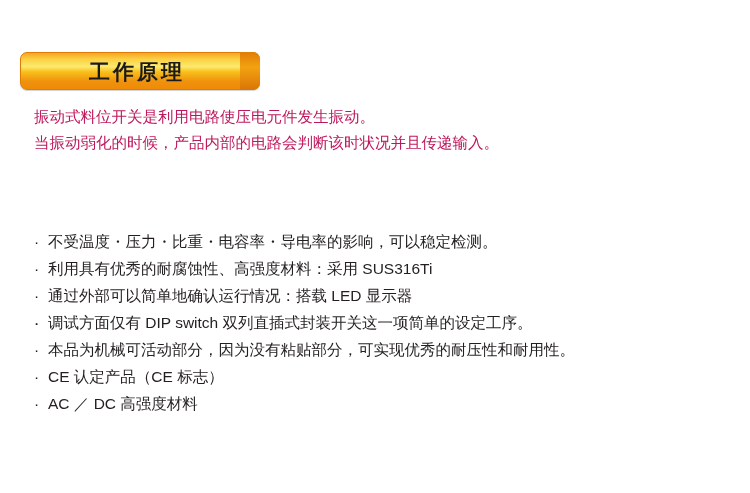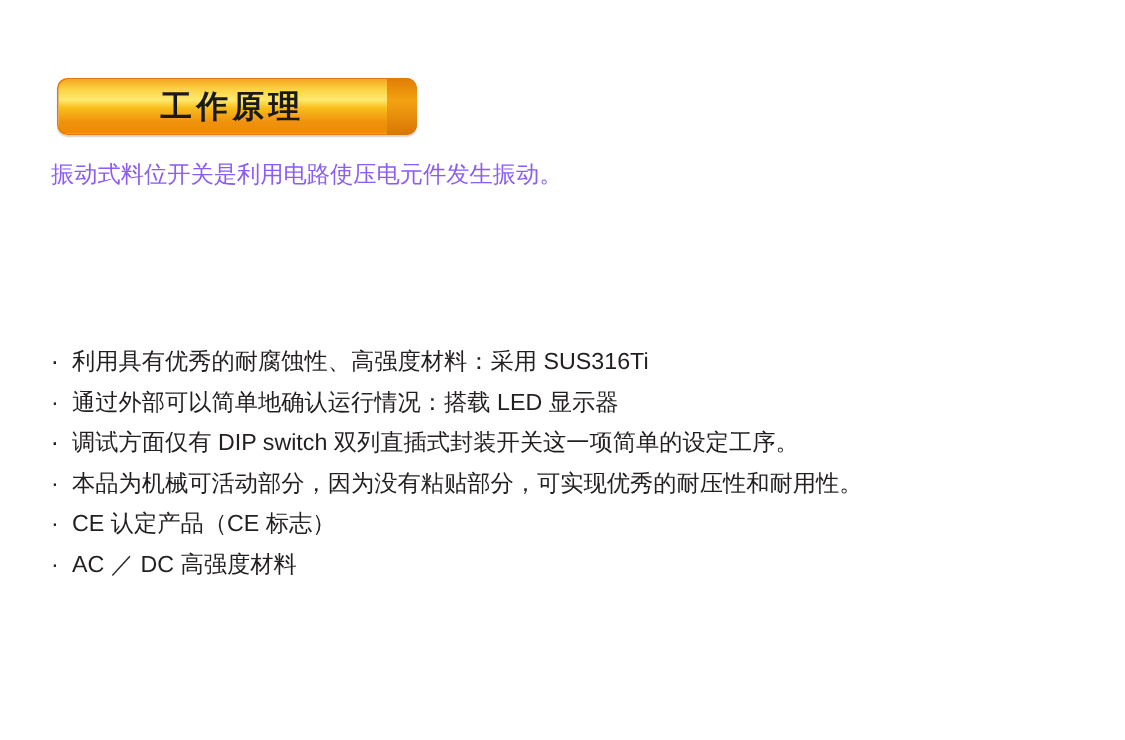--- a/index.html
+++ b/index.html
@@ -24,21 +24,21 @@
     position: absolute;
     left: 0;
     width: 750px;
   }
   .section-principle { top: 52px; }
   .section-features { top: 212px; }
 
   
   .banner {
     position: relative;
-    margin-left: 38px;
+    margin-left: 20px;
     width: 238px;
     height: 36px;
     border-radius: 7px;
     background: linear-gradient(to bottom,
         #f5a623 0%,
         #fbd243 18%,
         #fde96f 38%,
         #f9c01b 52%,
         #f0920d 78%,
         #ef8a07 100%);
@@ -69,21 +69,21 @@
     text-align: center;
     line-height: 1;
     padding-right: 6px;
   }
 
   .body-text {
     margin: 14px 0 0 34px;
     width: 690px;
     font-size: 15.5px;
     line-height: 26px;
-    color: #8b5cf6;
+    color: #be185d;
   }
   .body-text p {
     margin: 0;
     white-space: nowrap;
   }
 
   .feature-list {
     margin: 16px 0 0 34px;
     width: 700px;
     list-style: none;
@@ -108,26 +108,27 @@
 <body>
 
 <div class="page">
 
   <div class="section section-principle">
     <div class="banner">
       <span class="banner-text">工作原理</span>
     </div>
     <div class="body-text">
       <p>振动式料位开关是利用电路使压电元件发生振动。</p>
+      <p>当振动弱化的时候，产品内部的电路会判断该时状况并且传递输入。</p>
     </div>
   </div>
 
   <div class="section section-features">
     <ul class="feature-list">
-      <li><span class="bullet">·</span></li>
+      <li><span class="bullet">·</span><span>不受温度・压力・比重・电容率・导电率的影响，可以稳定检测。</span></li>
       <li><span class="bullet">·</span><span>利用具有优秀的耐腐蚀性、高强度材料：采用 SUS316Ti</span></li>
       <li><span class="bullet">·</span><span>通过外部可以简单地确认运行情况：搭载 LED 显示器</span></li>
       <li><span class="bullet">·</span></li>
       <li><span class="bullet">·</span><span>调试方面仅有 DIP switch 双列直插式封装开关这一项简单的设定工序。</span></li>
       <li><span class="bullet">·</span><span>本品为机械可活动部分，因为没有粘贴部分，可实现优秀的耐压性和耐用性。</span></li>
       <li><span class="bullet">·</span><span>CE 认定产品（CE 标志）</span></li>
       <li><span class="bullet">·</span><span>AC ／ DC 高强度材料</span></li>
     </ul>
   </div>
 

